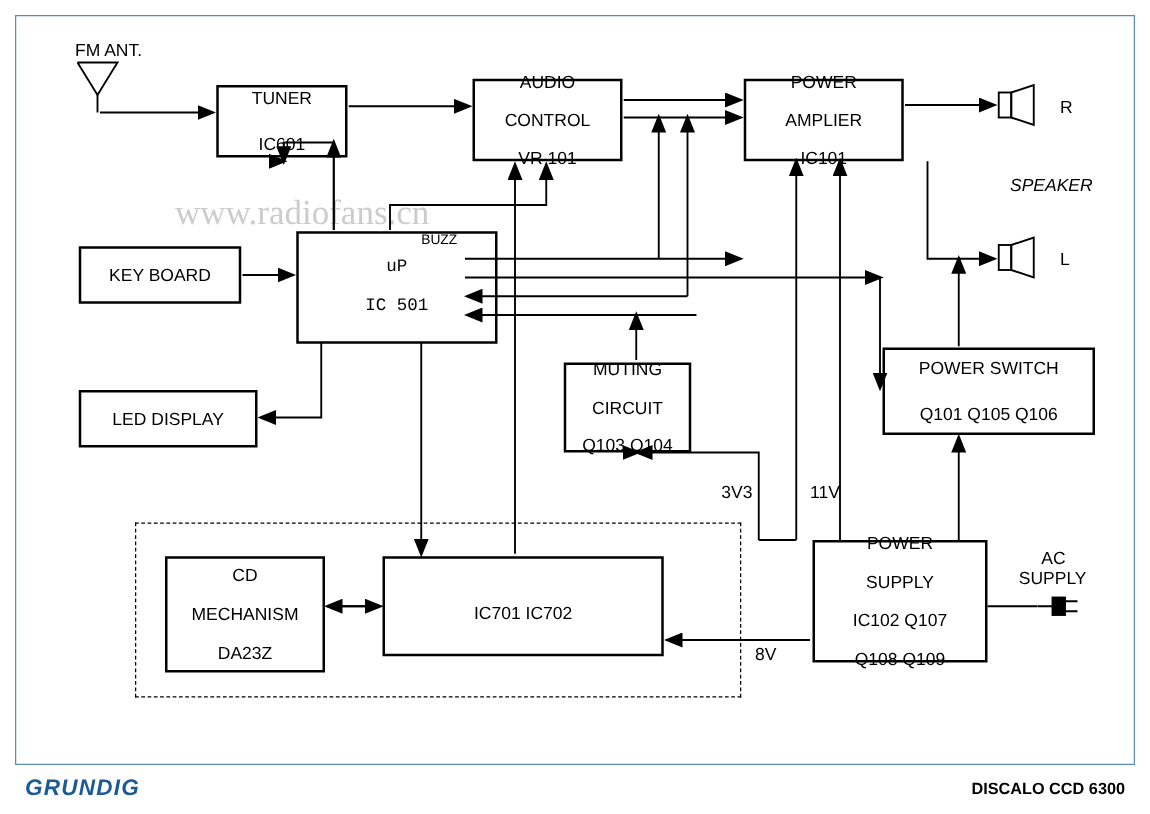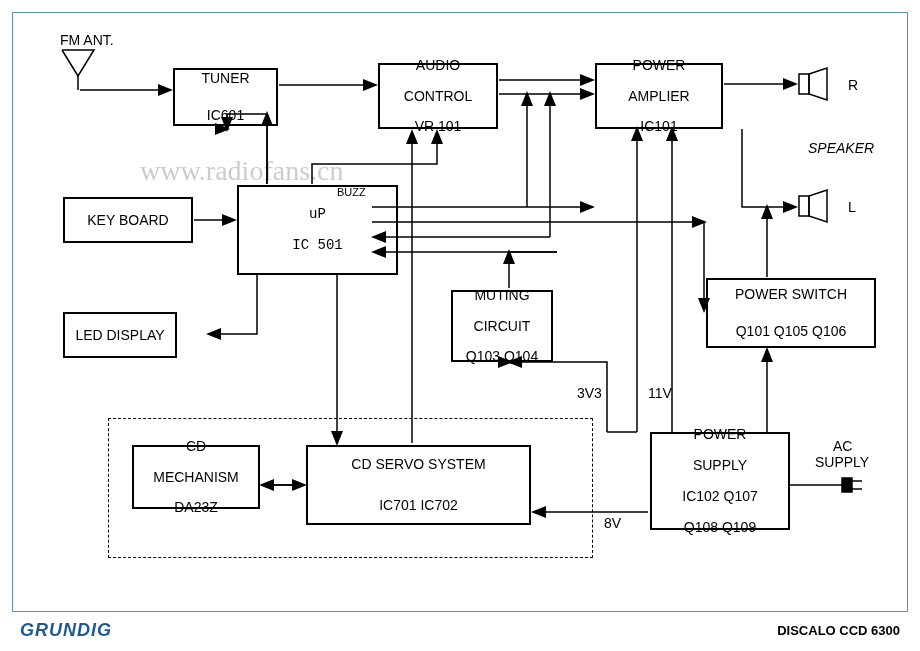--- a/index.html
+++ b/index.html
@@ -63,34 +63,33 @@
   <span>MUTING</span>
   <span>CIRCUIT</span>
   <span>Q103   Q104</span>
 </div>
 
 <div class="block" style="left:706px; top:278px; width:170px; height:70px;">
   <span>POWER   SWITCH</span>
   <span style="margin-top:6px;">Q101 Q105 Q106</span>
 </div>
 
-<div class="block" style="left:63px; top:312px; width:114px; height:46px;">
+<div class="block" style="left:63px; top:312px; width:143px; height:46px;">
   <span>LED   DISPLAY</span>
 </div>
 
 <div class="dashed-box" style="left:108px; top:418px; width:485px; height:140px;"></div>
 
-<div class="block" style="left:132px; top:445px; width:128px; height:64px;">
+<div class="block" style="left:132px; top:445px; width:128px; height:93px;">
   <span>CD</span>
   <span>MECHANISM</span>
   <span>DA23Z</span>
 </div>
 
 <div class="block" style="left:306px; top:445px; width:225px; height:80px;">
-  <span>CD   SERVO   SYSTEM</span>
   <span style="margin-top:10px;">IC701   IC702</span>
 </div>
 
 <div class="block" style="left:650px; top:432px; width:140px; height:98px;">
   <span>POWER</span>
   <span>SUPPLY</span>
   <span>IC102   Q107</span>
   <span>Q108   Q109</span>
 </div>
 

